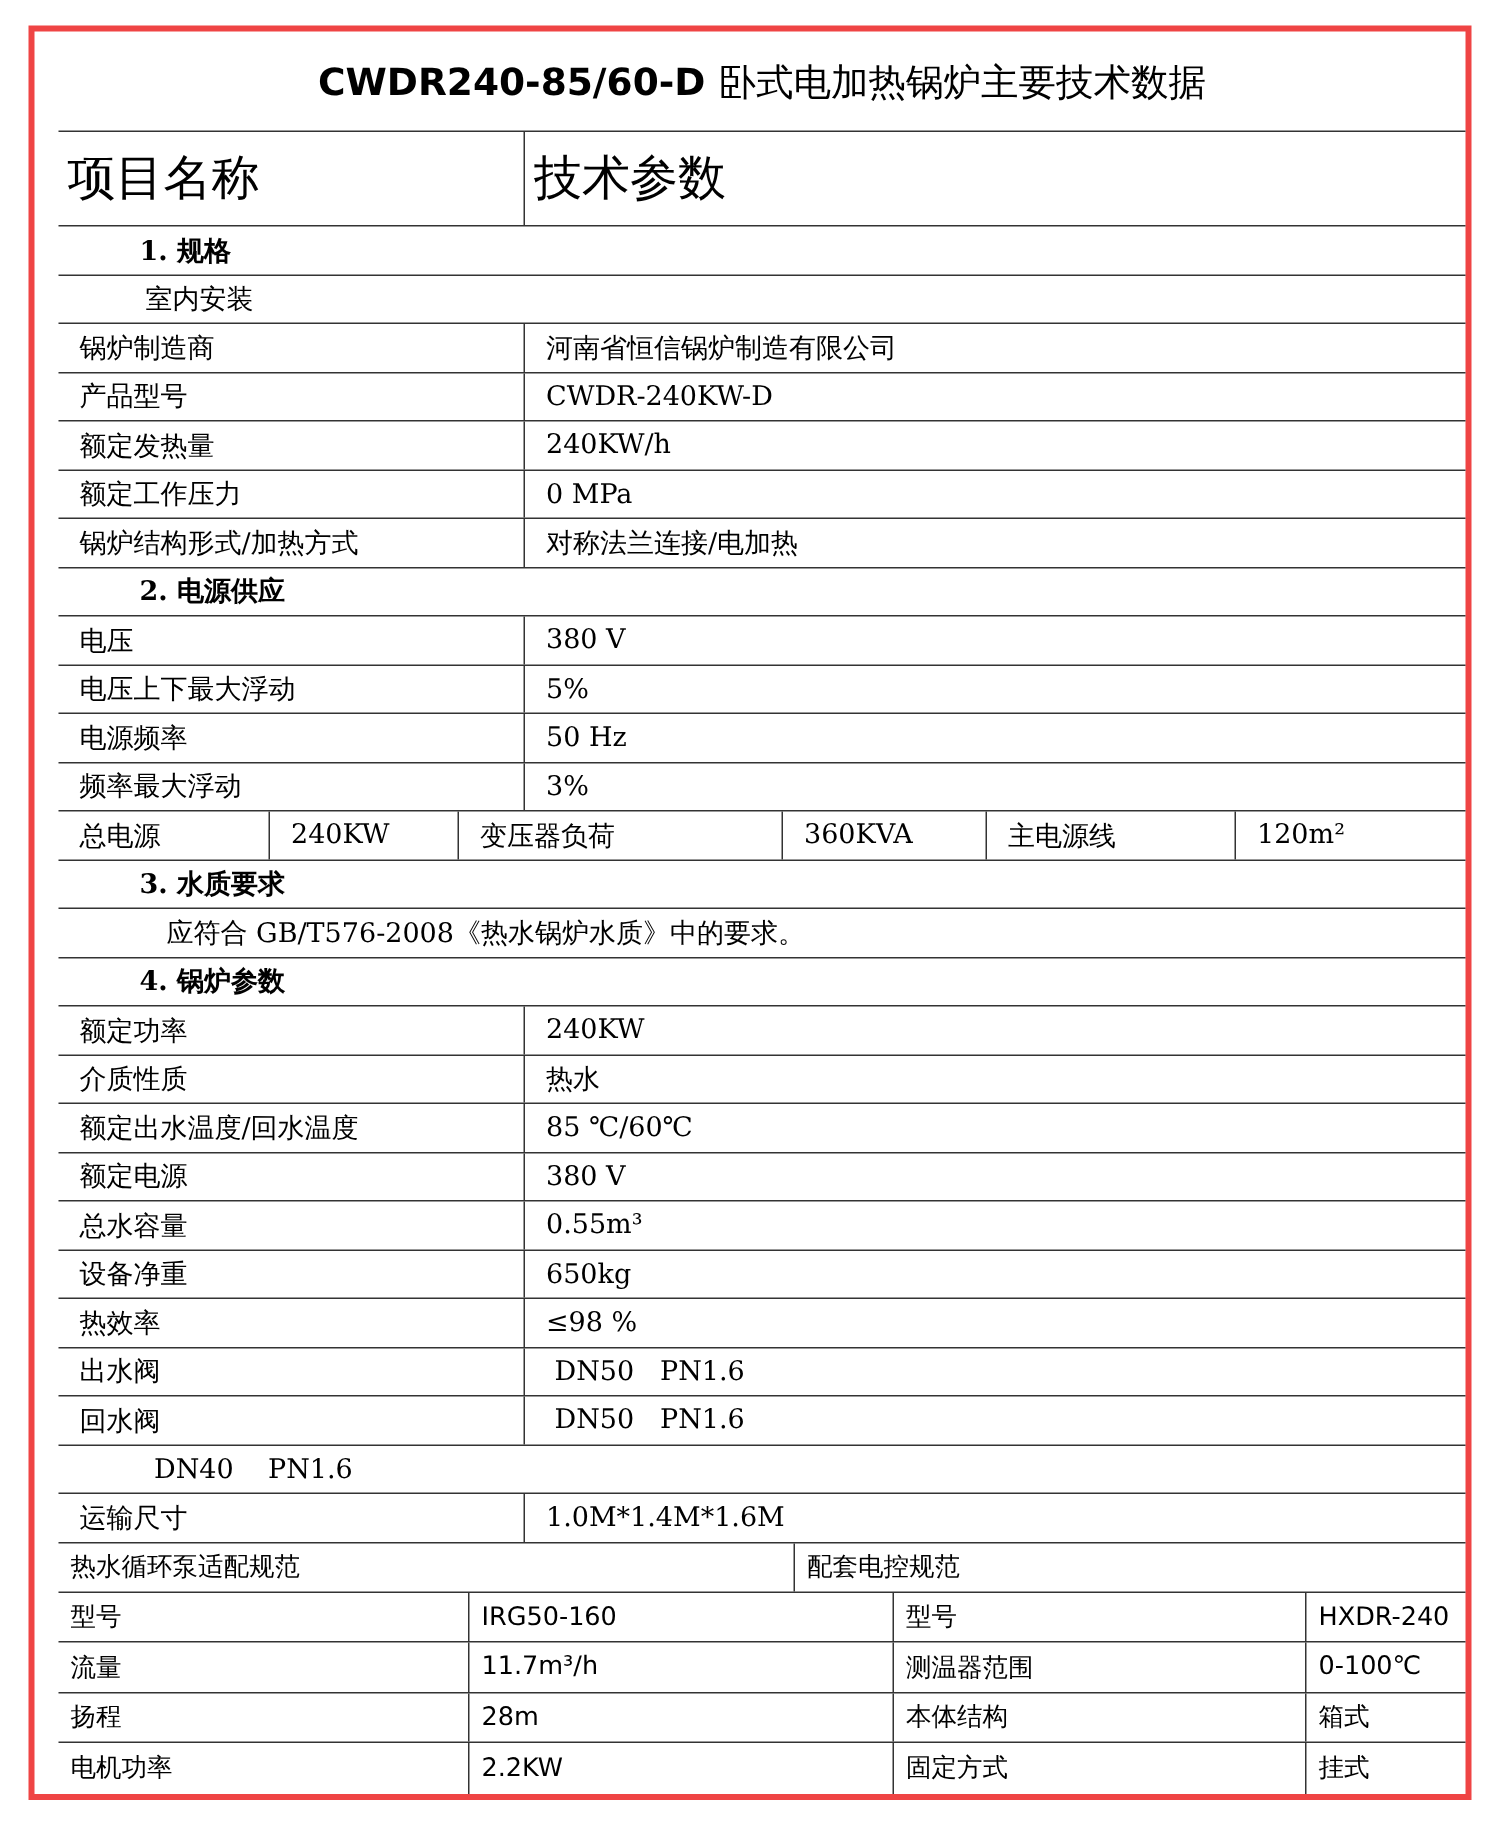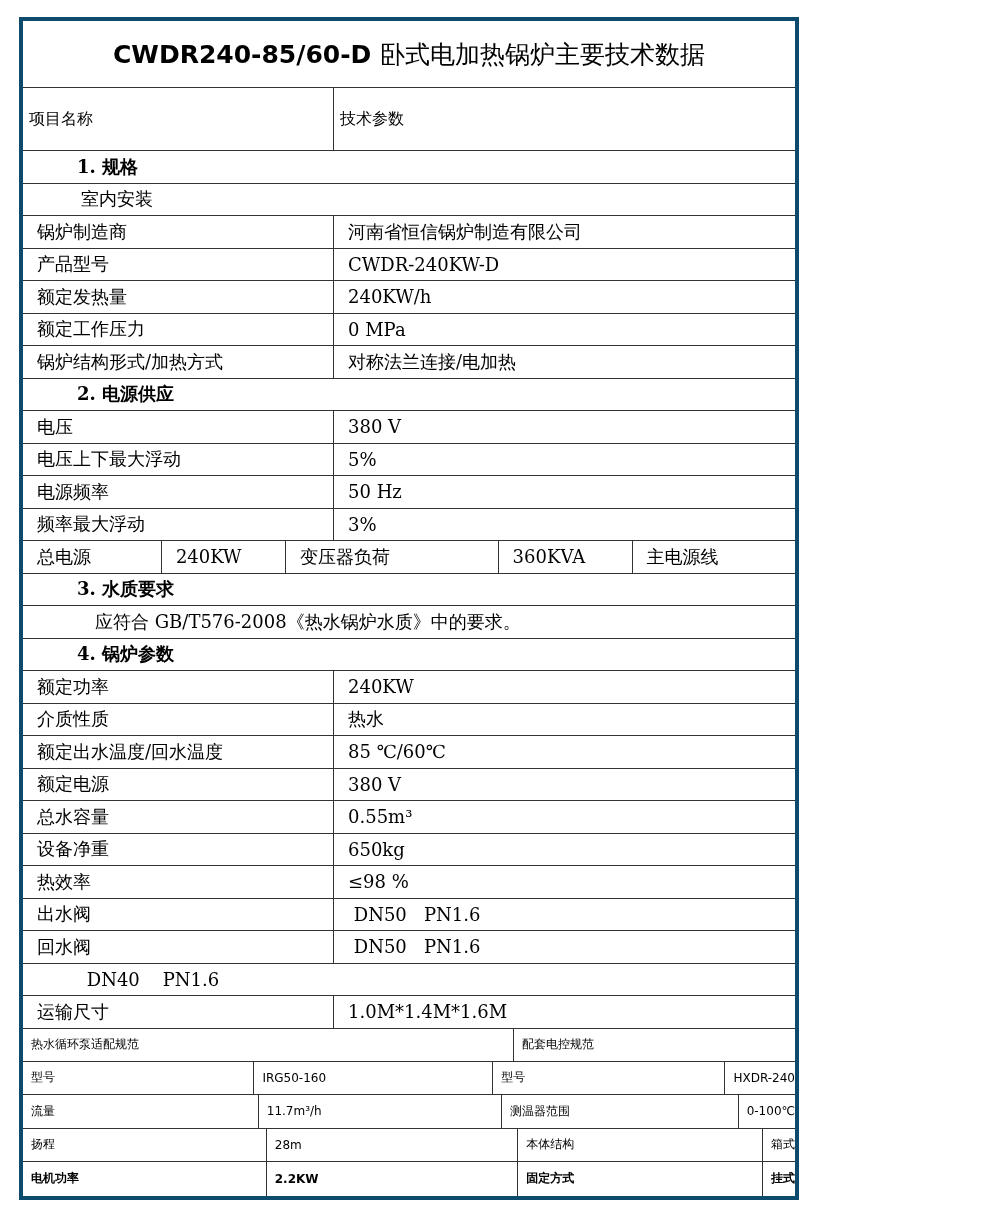--- a/index.html
+++ b/index.html
@@ -1,32 +1,32 @@
 <!DOCTYPE html>
 <html><head>
   <meta charset="utf-8">
   <style>
     html, body { margin: 0; padding: 0; background: #ffffff; }
     body { width: 1000px; height: 1226px; position: relative; font-family: "DejaVu Serif", "Liberation Serif", serif; color: #000; }
-    .doc { position: absolute; left: 19px; top: 17px; width: 780px; border: 4px solid #0c4a6e; box-sizing: border-box; }
+    .doc { position: absolute; left: 19px; top: 17px; width: 962px; border: 4px solid #ef4444; box-sizing: border-box; padding-left: 16px; }
     .row { display: flex; border-bottom: 1.5px solid #333; box-sizing: border-box; align-items: center; }
-    .row:last-child { border-bottom: none; font-weight: bold; }
+    .row:last-child { border-bottom: none; }
     .cell { height: 100%; display: flex; align-items: center; box-sizing: border-box; padding-left: 14px; font-size: 18px; white-space: pre; }
     .cell + .cell { border-left: 1.5px solid #333; }
     .title { height: 67px; justify-content: center; }
     .title .cell { justify-content: center; padding: 0; font-family: "DejaVu Sans", "Liberation Sans", sans-serif; font-size: 25px; font-weight: bold; width: 100%; }
     .title .cell .zh { font-weight: normal; }
     .head { height: 63px; }
-    .head .cell { font-size: 16px; padding-left: 6px; }
+    .head .cell { font-size: 32px; padding-left: 6px; }
     .r { height: 32.5px; }
     .section .cell { padding-left: 10px; font-weight: bold; }
     .c1 { width: 266px; }
     .c2 { flex: 1; margin-left: 44px; }
     .note .cell { padding-left: 28px; }
-    .sub .cell { font-family: "DejaVu Sans", "Liberation Sans", sans-serif; font-size: 12px; padding-left: 8px; }
+    .sub .cell { font-family: "DejaVu Sans", "Liberation Sans", sans-serif; font-size: 17px; padding-left: 8px; }
     .p1 { width: 240px; } .p2 { width: 250px; } .p3 { width: 242px; } .p4 { flex: 1; }
     .ps1 { width: 140px; } .ps2 { width: 126px; } .ps3 { width: 216px; font-family: Liberation Serif, serif; } .ps4 { width: 136px; } .ps5 { width: 166px; } .ps6 { flex: 1; }
     .h-sub { height: 33px; }
     .rs { height: 33.5px; gap: 33px; }
   </style>
 </head>
 <body>
 
 <div class="doc">
   <div class="row title">
@@ -84,20 +84,21 @@
   <div class="row r">
       <div class="cell c1">频率最大浮动</div>
       <div class="cell c2">3%</div>
     </div>
   <div class="row r">
     <div class="cell ps1">总电源</div>
     <div class="cell ps2">240KW</div>
     <div class="cell ps3">变压器负荷</div>
     <div class="cell ps4">360KVA</div>
     <div class="cell ps5">主电源线</div>
+    <div class="cell ps6">120m²</div>
   </div>
 
   <div class="row r section">
     <div class="cell c2">3. 水质要求</div>
   </div>
   <div class="row r note">
     <div class="cell c2">应符合 GB/T576-2008《热水锅炉水质》中的要求。</div>
   </div>
 
   <div class="row r section">

